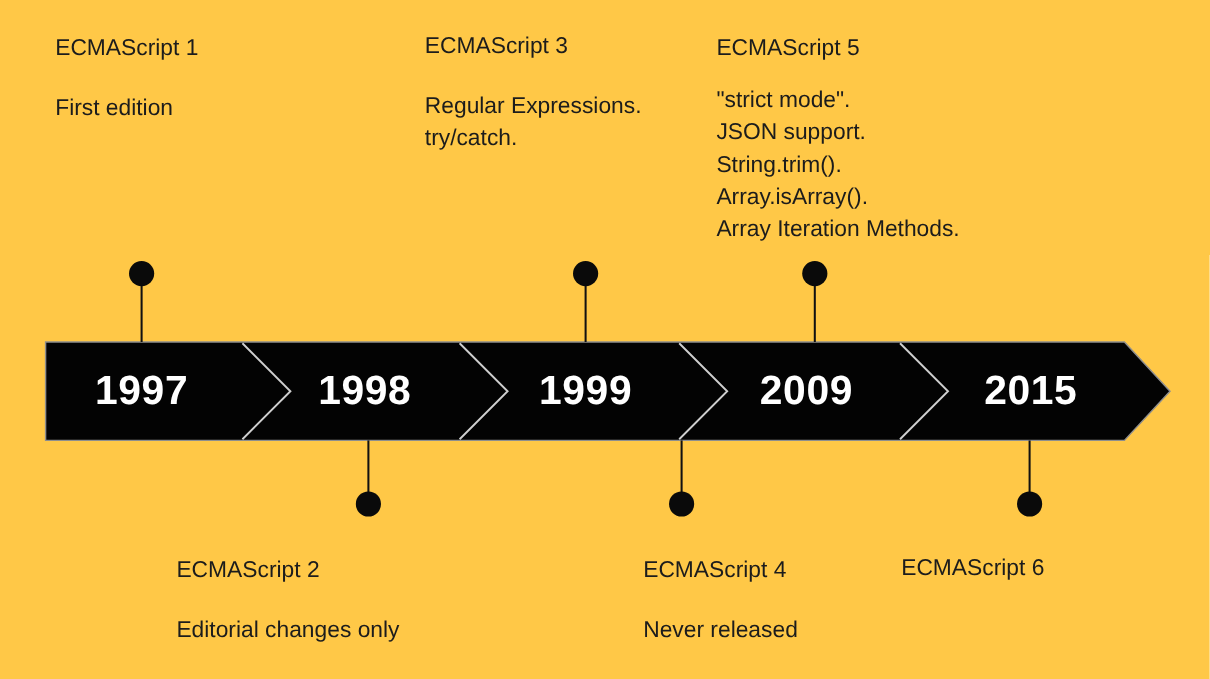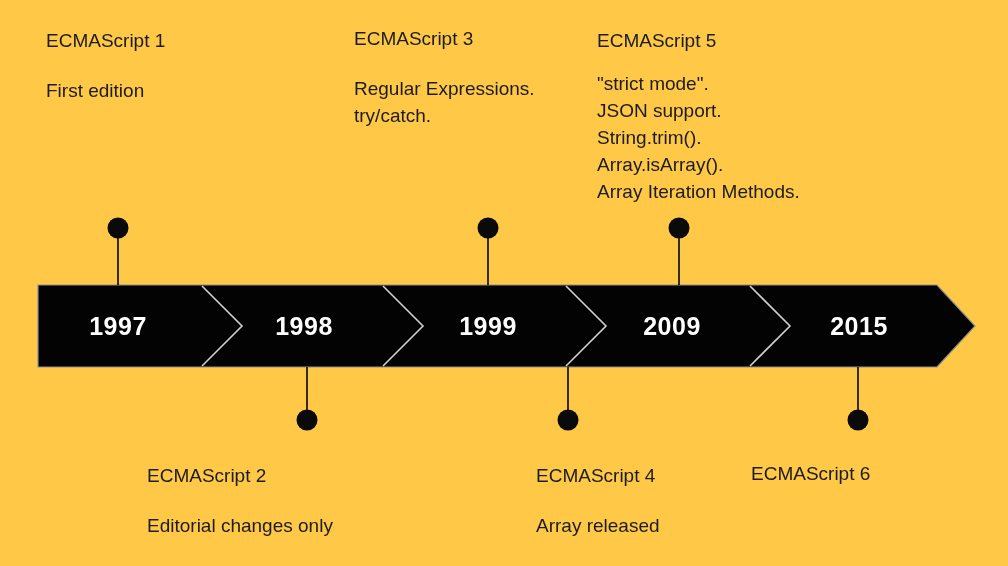--- a/index.html
+++ b/index.html
@@ -41,21 +41,21 @@
   .m-es5 { left: 597px; top: 27px; }
   .m-es2 { left: 147px; top: 462px; }
   .m-es4 { left: 497px; top: 462px; margin-left: 39px; }
   .m-es6 { left: 751px; top: 460px; }
 
   .year-label {
     position: absolute;
     transform: translate(-50%, -50%);
     color: #ffffff;
     font-weight: 700;
-    font-size: 25px;
+    font-size: 34px;
     letter-spacing: 0.5px;
     white-space: nowrap;
   }
   .y-1997 { left: 118px; top: 326px; }
   .y-1998 { left: 304px; top: 326px; }
   .y-1999 { left: 488px; top: 326px; }
   .y-2009 { left: 672px; top: 326px; }
   .y-2015 { left: 859px; top: 326px; }
 </style>
 </head>
@@ -114,20 +114,20 @@
     <div class="line">Array Iteration Methods.</div>
   </div>
 
   <div class="milestone m-es2">
     <h3 class="title">ECMAScript 2</h3>
     <div class="line">Editorial changes only</div>
   </div>
 
   <div class="milestone m-es4">
     <h3 class="title">ECMAScript 4</h3>
-    <div class="line">Array released</div>
+    <div class="line">Never released</div>
   </div>
 
   <div class="milestone m-es6">
     <h3 class="title">ECMAScript 6</h3>
   </div>
 
 </div>
 
 </body></html>

